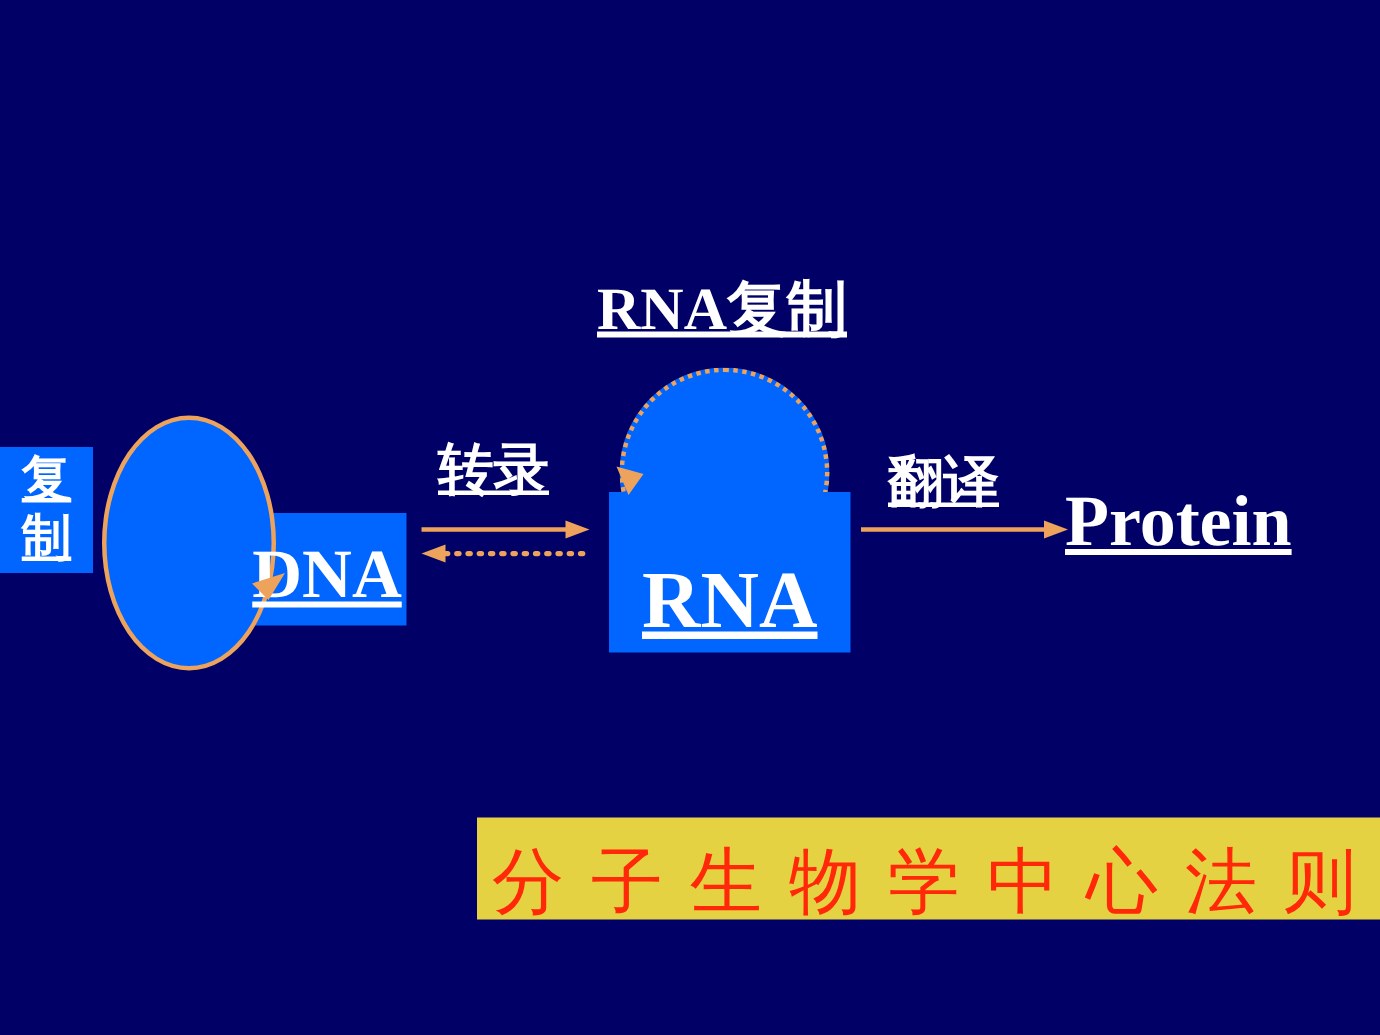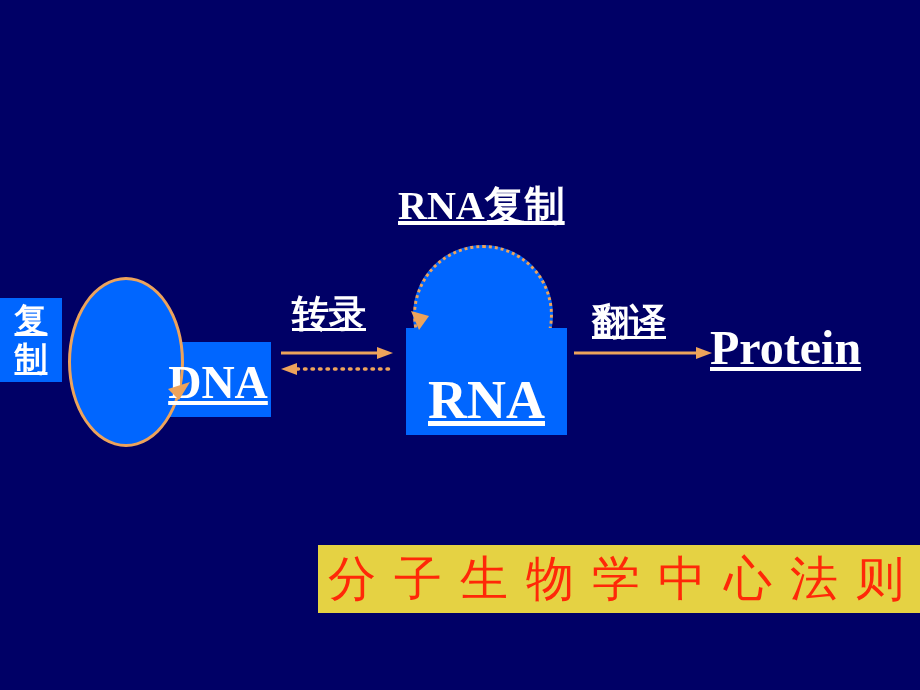--- a/index.html
+++ b/index.html
@@ -90,21 +90,21 @@
 
   .arrow-svg { position: absolute; z-index: 5; overflow: visible; }
   .arrow-stroke { stroke: var(--arrow-orange); fill: none; }
   .arrow-fill { fill: var(--arrow-orange); }
 
   
   .central-dogma-banner {
     left: 318px; top: 545px;
     width: 602px; height: 68px;
     background: var(--banner-bg);
-    display: flex; align-items: center;
+    display: flex; align-items: flex-end;
     z-index: 6;
   }
   .central-dogma-title {
     color: var(--banner-text);
     font-size: 48px;
     font-weight: normal;
     letter-spacing: 3px;
     padding-left: 10px;
     white-space: nowrap;
     line-height: 1;

